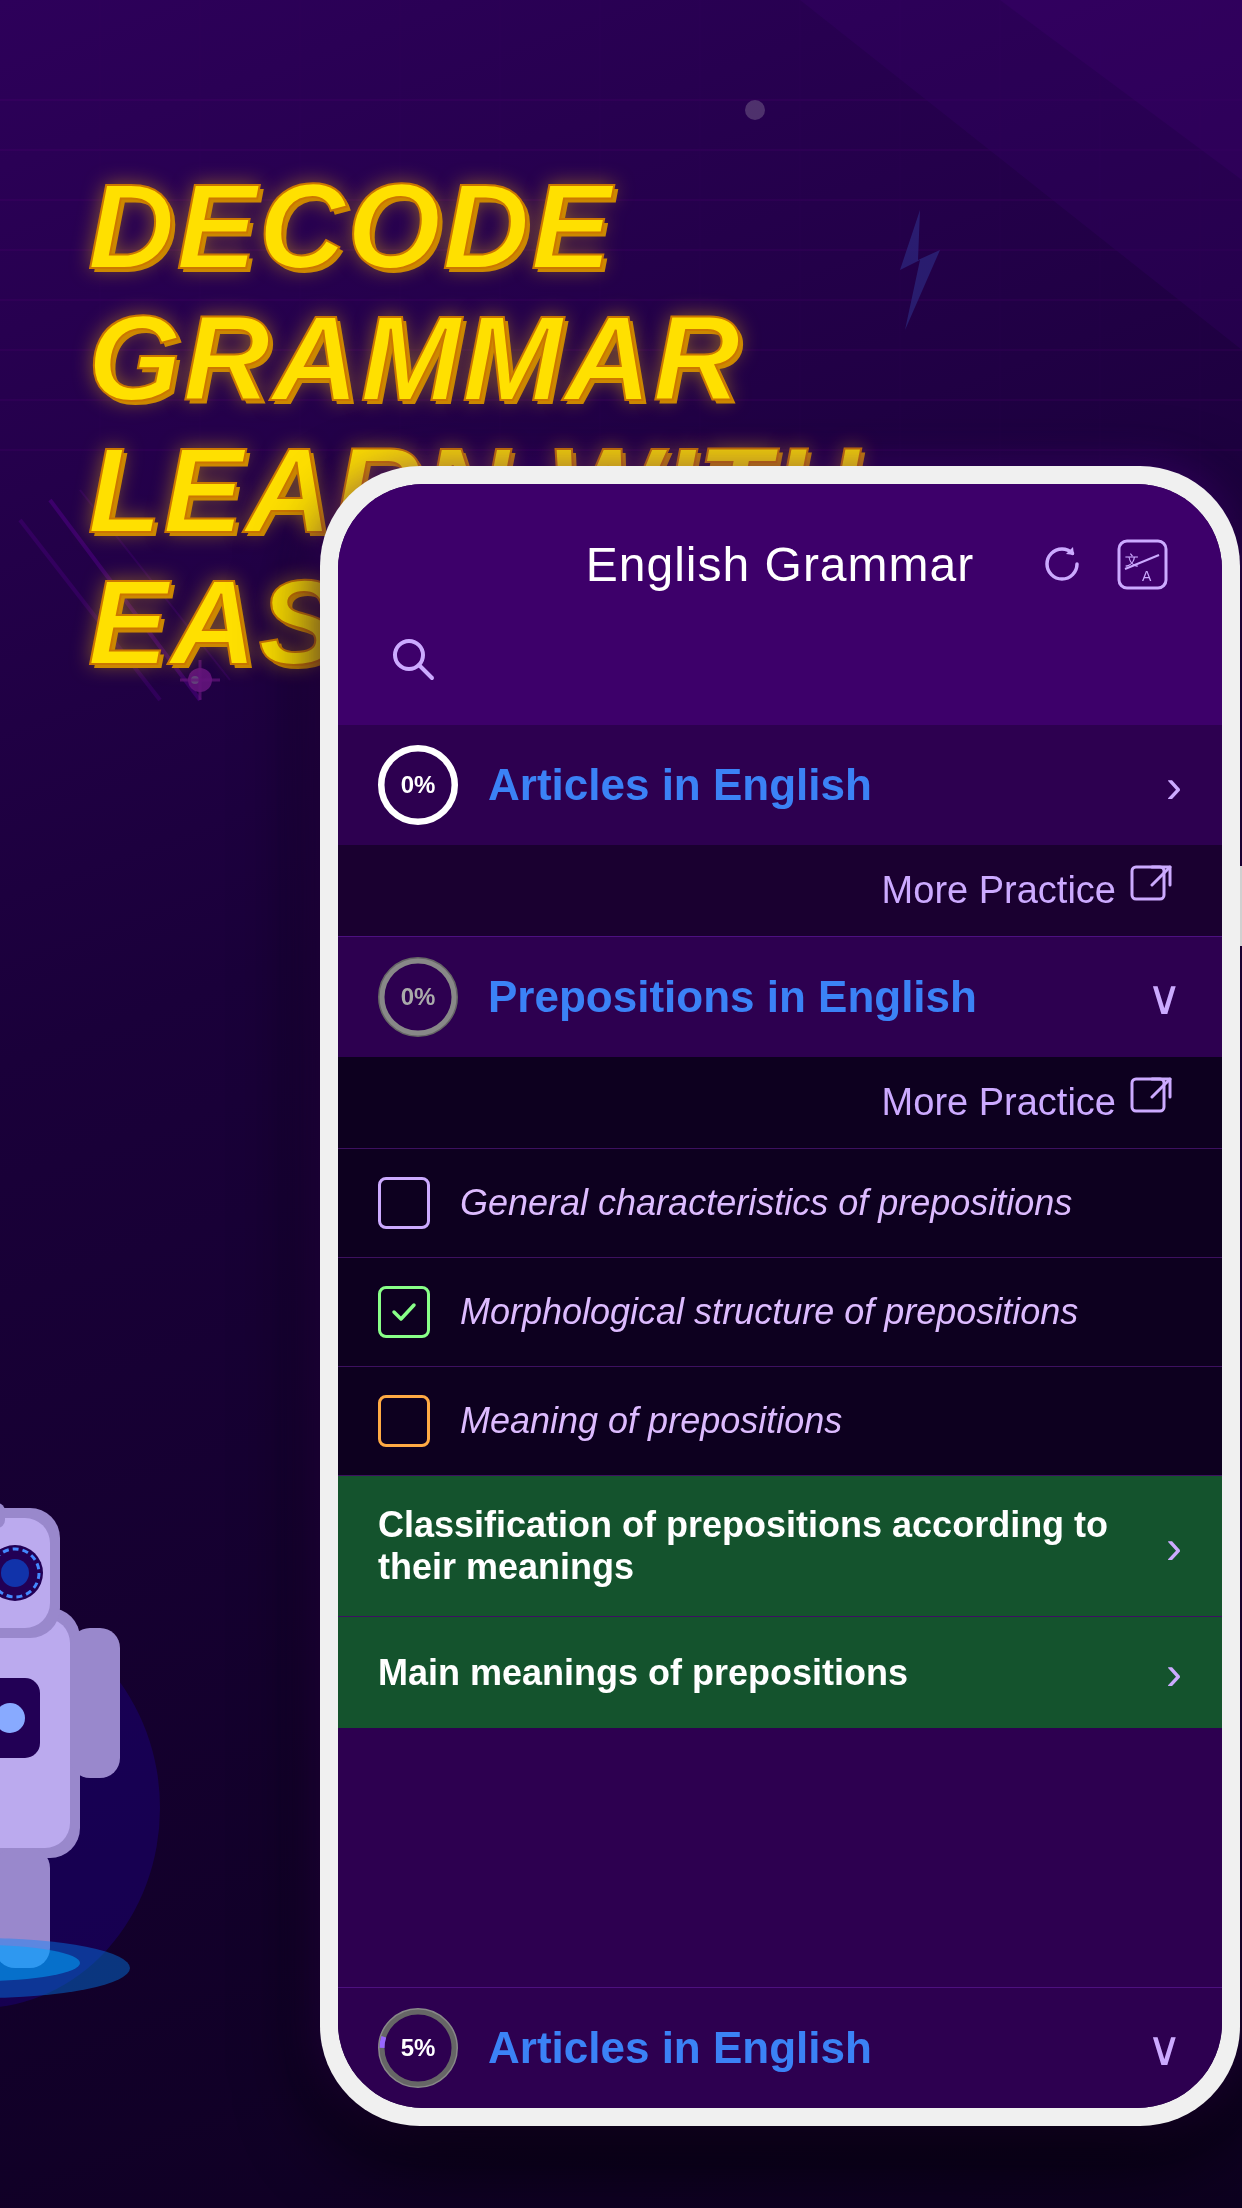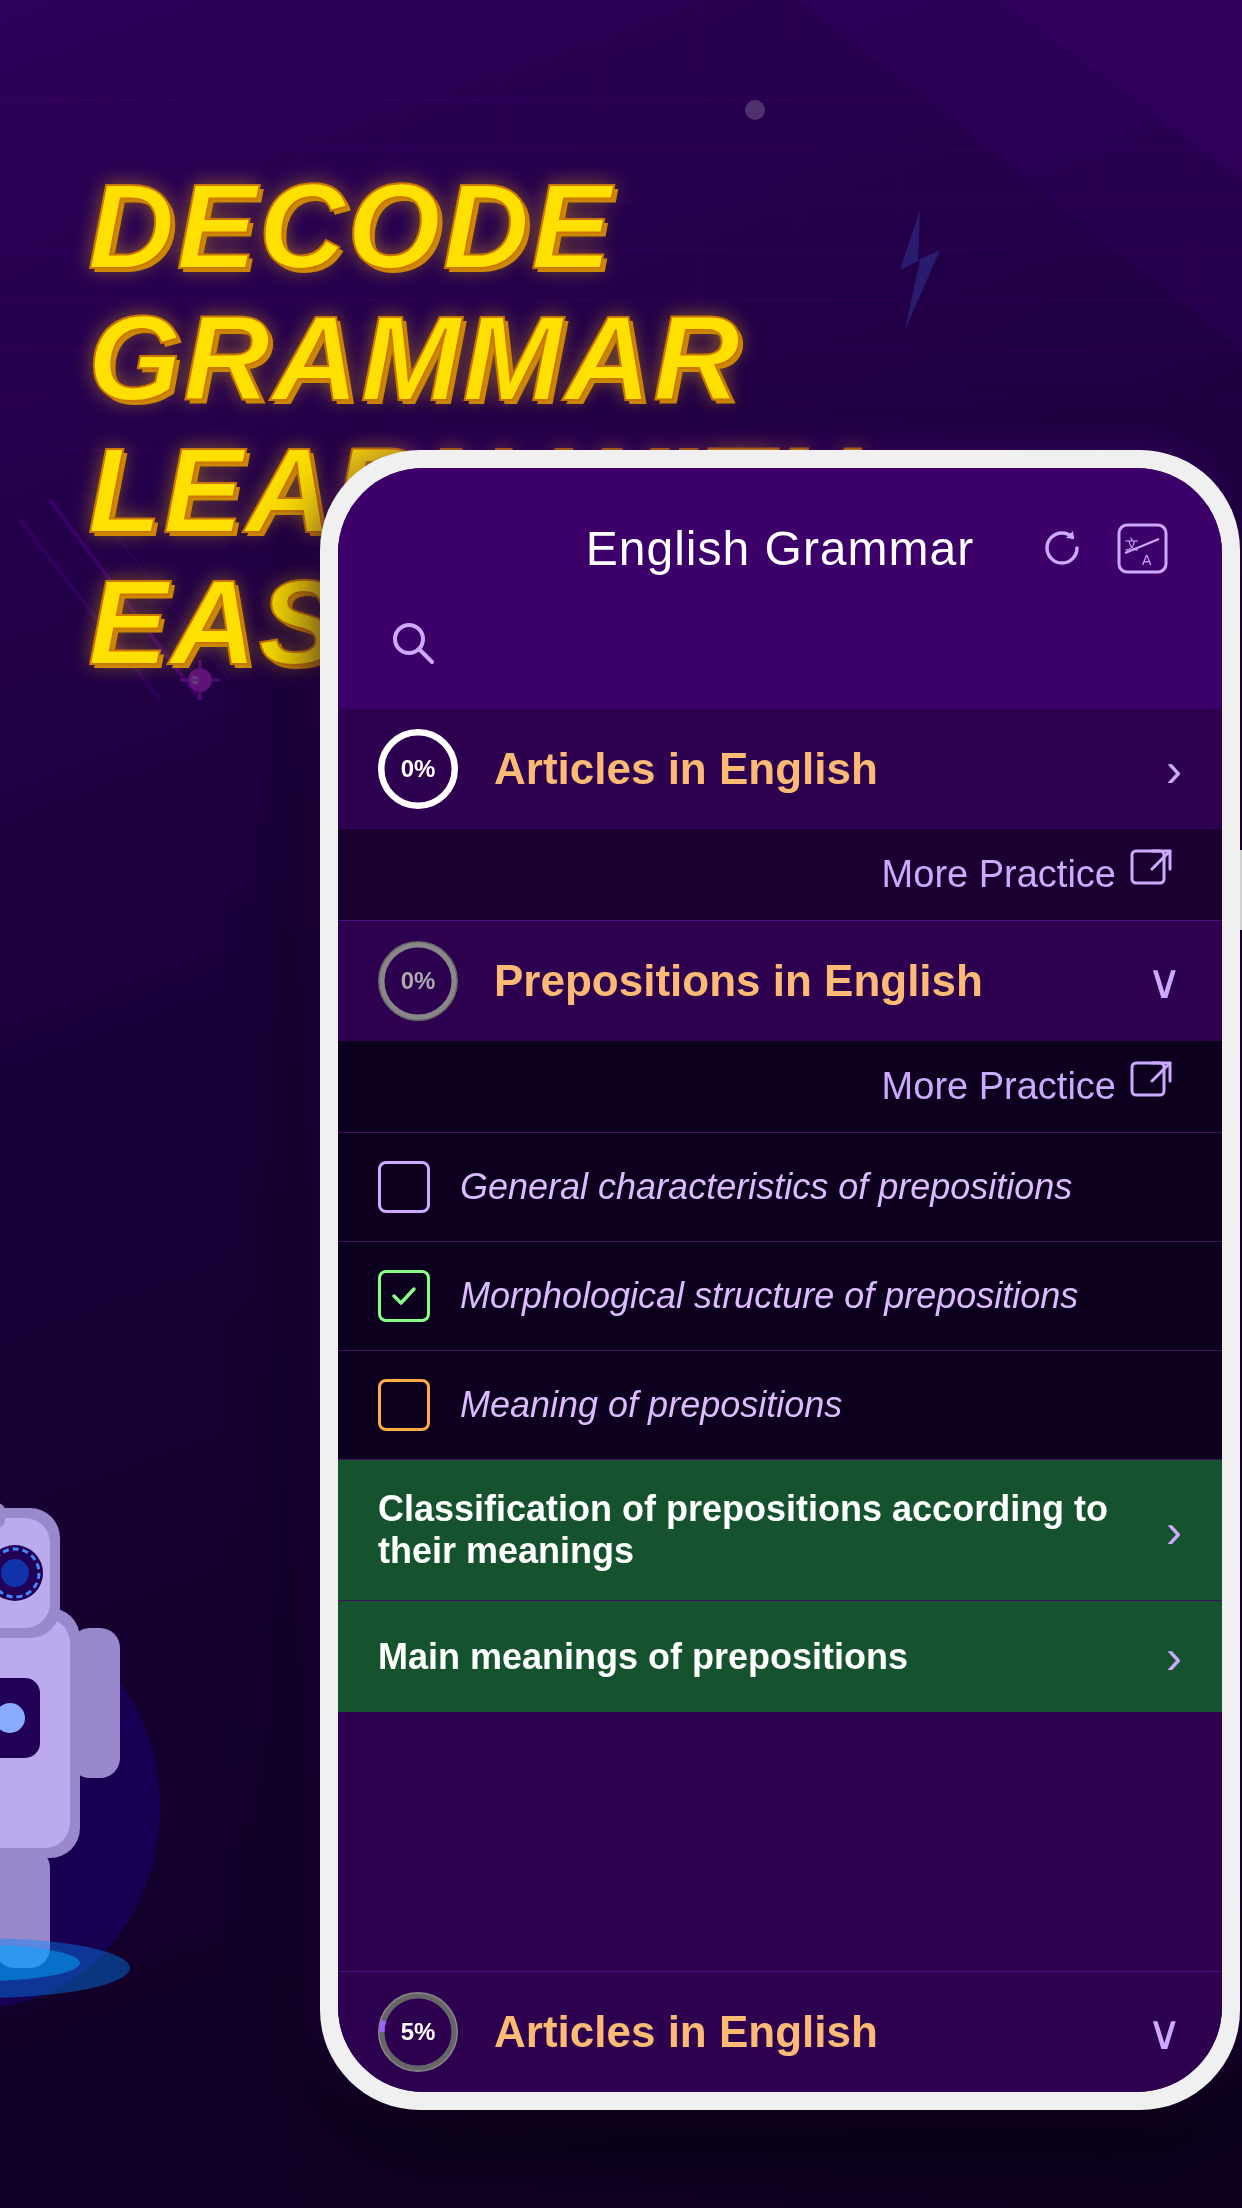--- a/index.html
+++ b/index.html
@@ -47,21 +47,21 @@
       letter-spacing: 2px;
       text-shadow: 4px 4px 0 #cc8800, 0 0 20px rgba(255,200,0,0.5);
       font-family: 'Arial Black', Impact, sans-serif;
       margin-left: 28px;
       -webkit-text-stroke: 2px #cc7700;
     }
 
     
     .phone-wrapper {
       position: absolute;
-      top: 450px;
+      top: 466px;
       left: 320px;
       width: 920px;
       height: 1660px;
       z-index: 20;
     }
     .phone-outer {
       width: 920px;
       height: 1660px;
       background: #f0f0f0;
       border-radius: 100px;
@@ -167,24 +167,23 @@
       flex-shrink: 0;
       background: transparent;
       position: relative;
     }
     .progress-circle.dark-bg {
       border-color: #666;
       color: #aaa;
     }
     .lesson-title {
       flex: 1;
-      color: #fdba74;
+      color: #3b82f6;
       font-size: 44px;
       font-weight: 600;
-      margin-left: 6px;
     }
     .chevron-right {
       color: #ccaaff;
       font-size: 48px;
     }
     .chevron-down {
       color: #ccaaff;
       font-size: 48px;
     }
 

